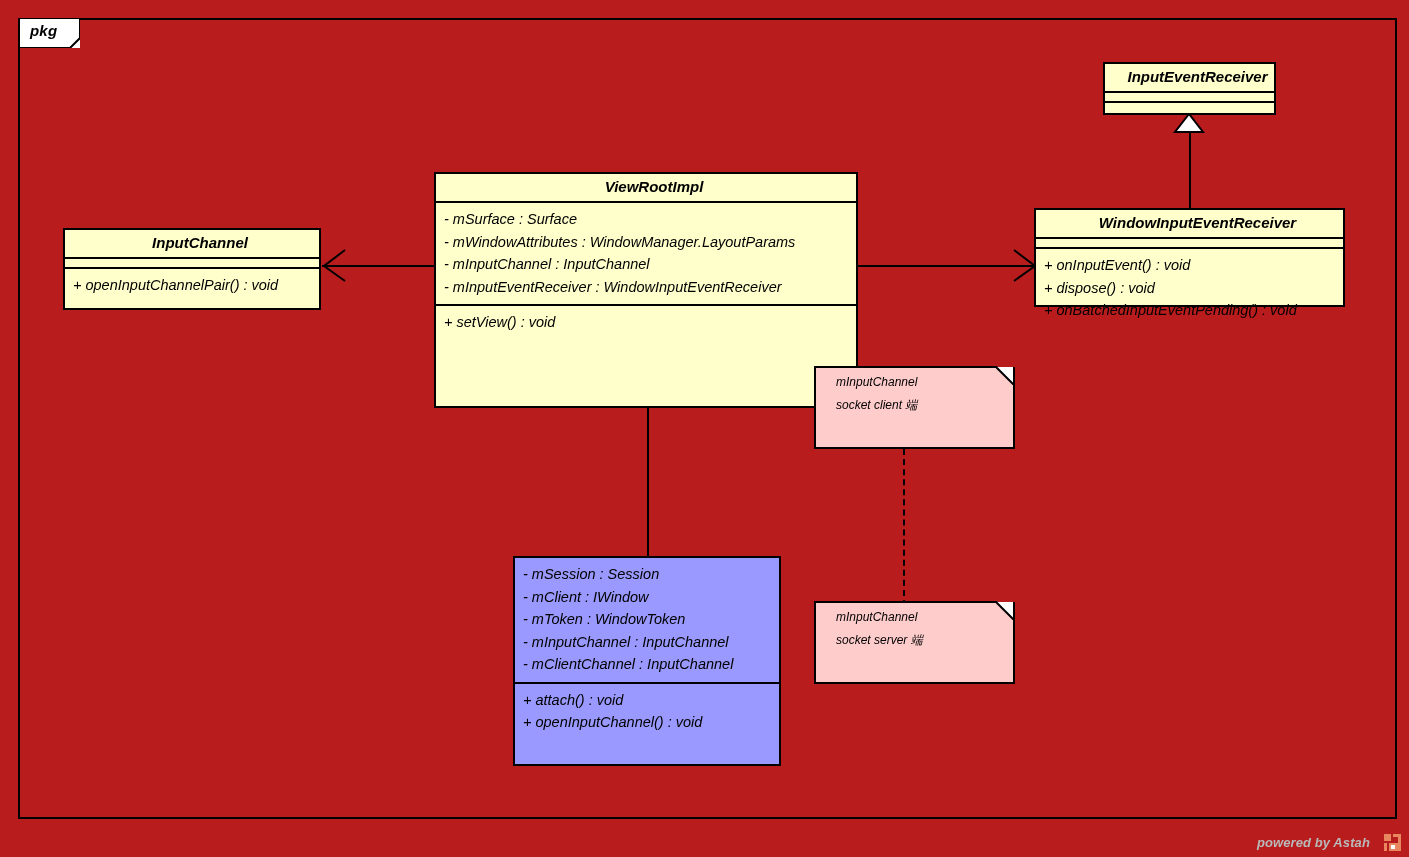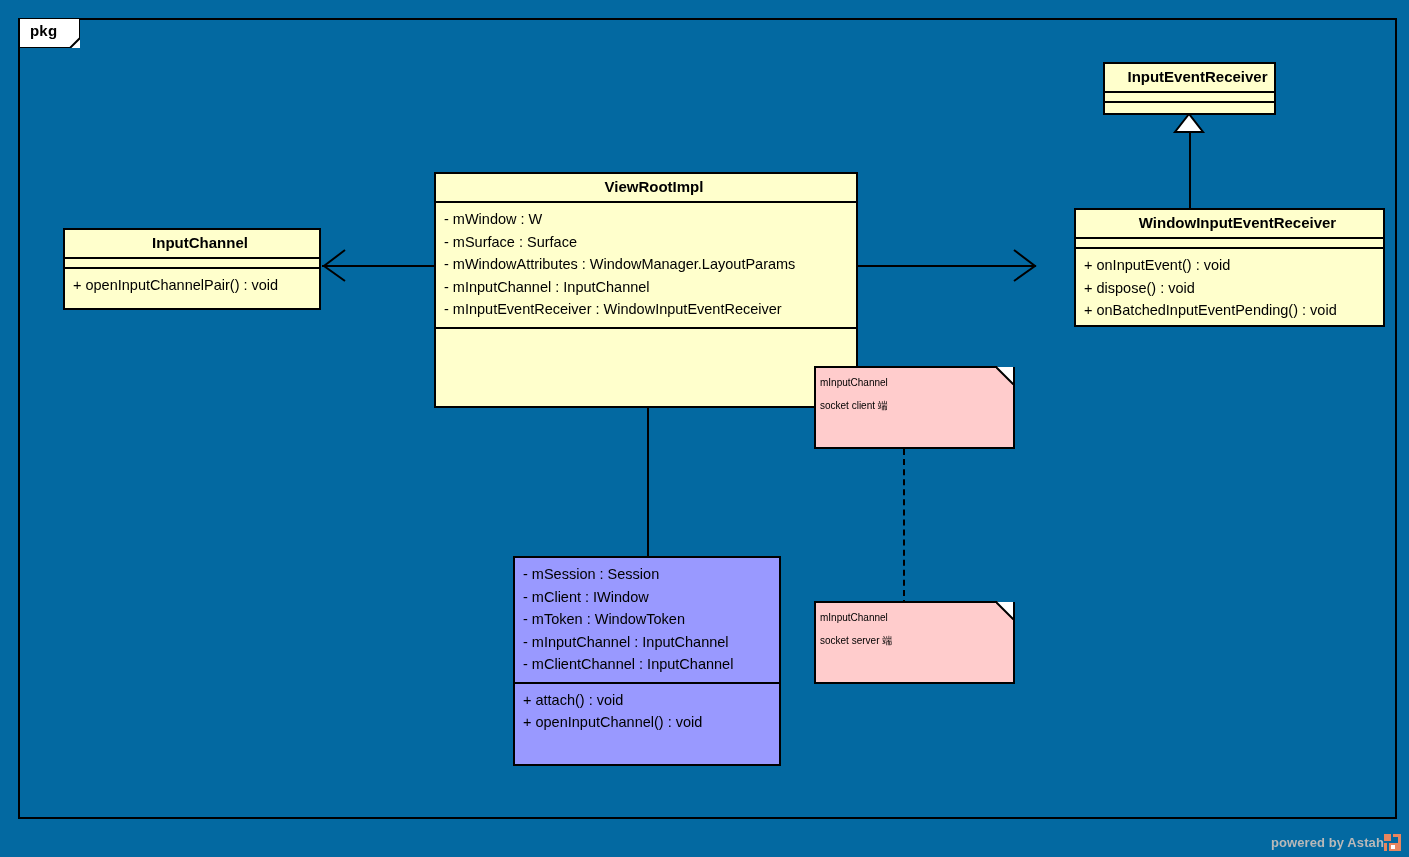--- a/index.html
+++ b/index.html
@@ -8,22 +8,23 @@
     background: #ffffff;
   }
   body {
     font-family: "Liberation Sans", sans-serif;
     -webkit-font-smoothing: antialiased;
   }
   #canvas {
     position: relative;
     width: 1409px;
     height: 857px;
-    background: #0369a1;
+    background: #b91c1c;
     overflow: hidden;
+    font-style: italic;
   }
 
   
   .pkg-frame {
     position: absolute;
     left: 18px;
     top: 18px;
     width: 1379px;
     height: 801px;
     border: 2px solid #000;
@@ -111,24 +112,24 @@
   }
   .uml-note-fold {
     position: absolute;
     right: 0;
     top: 0;
     width: 19px;
     height: 19px;
   }
   .uml-note-text {
     position: absolute;
-    left: 6px;
+    left: 22px;
     top: 5px;
     right: 6px;
-    font-size: 10px;
+    font-size: 12px;
     line-height: 23px;
     color: #000;
     white-space: nowrap;
   }
 
   
   .line-h {
     position: absolute;
     height: 0;
     border-top: 2px solid #000;
@@ -151,21 +152,21 @@
     overflow: visible;
   }
 
   
   .watermark {
     position: absolute;
     right: 8px;
     bottom: 6px;
     display: flex;
     align-items: center;
-    gap: 0;
+    gap: 14px;
     text-align: center;
   }
   .watermark-text {
     font-size: 13px;
     font-weight: bold;
     color: #b9b9b9;
     letter-spacing: 0.1px;
   }
   .watermark-logo {
     width: 17px;
@@ -212,35 +213,37 @@
     <div class="uml-title">InputChannel</div>
     <div class="uml-compartment empty bordered"></div>
     <div class="uml-compartment">
       <div class="uml-row">+ openInputChannelPair() : void</div>
     </div>
   </div>
 
   <div class="uml-class" style="left:434px; top:172px; width:424px; height:236px;">
     <div class="uml-title">ViewRootImpl</div>
     <div class="uml-compartment bordered">
-      <div class="uml-row">- mWindow : W</div>
       <div class="uml-row">- mSurface : Surface</div>
       <div class="uml-row">- mWindowAttributes : WindowManager.LayoutParams</div>
       <div class="uml-row">- mInputChannel : InputChannel</div>
       <div class="uml-row">- mInputEventReceiver : WindowInputEventReceiver</div>
     </div>
+    <div class="uml-compartment">
+      <div class="uml-row">+ setView() : void</div>
+    </div>
   </div>
 
   <div class="uml-class" style="left:1103px; top:62px; width:173px; height:53px;">
     <div class="uml-title">InputEventReceiver</div>
     <div class="uml-compartment empty bordered"></div>
     <div class="uml-compartment empty"></div>
   </div>
 
-  <div class="uml-class" style="left:1034px; top:208px; width:311px; height:119px;margin-left:40px;">
+  <div class="uml-class" style="left:1034px; top:208px; width:311px; height:99px;">
     <div class="uml-title">WindowInputEventReceiver</div>
     <div class="uml-compartment empty bordered"></div>
     <div class="uml-compartment">
       <div class="uml-row">+ onInputEvent() : void</div>
       <div class="uml-row">+ dispose() : void</div>
       <div class="uml-row">+ onBatchedInputEventPending() : void</div>
     </div>
   </div>
 
   <div class="uml-class blue" style="left:513px; top:556px; width:268px; height:210px;">

